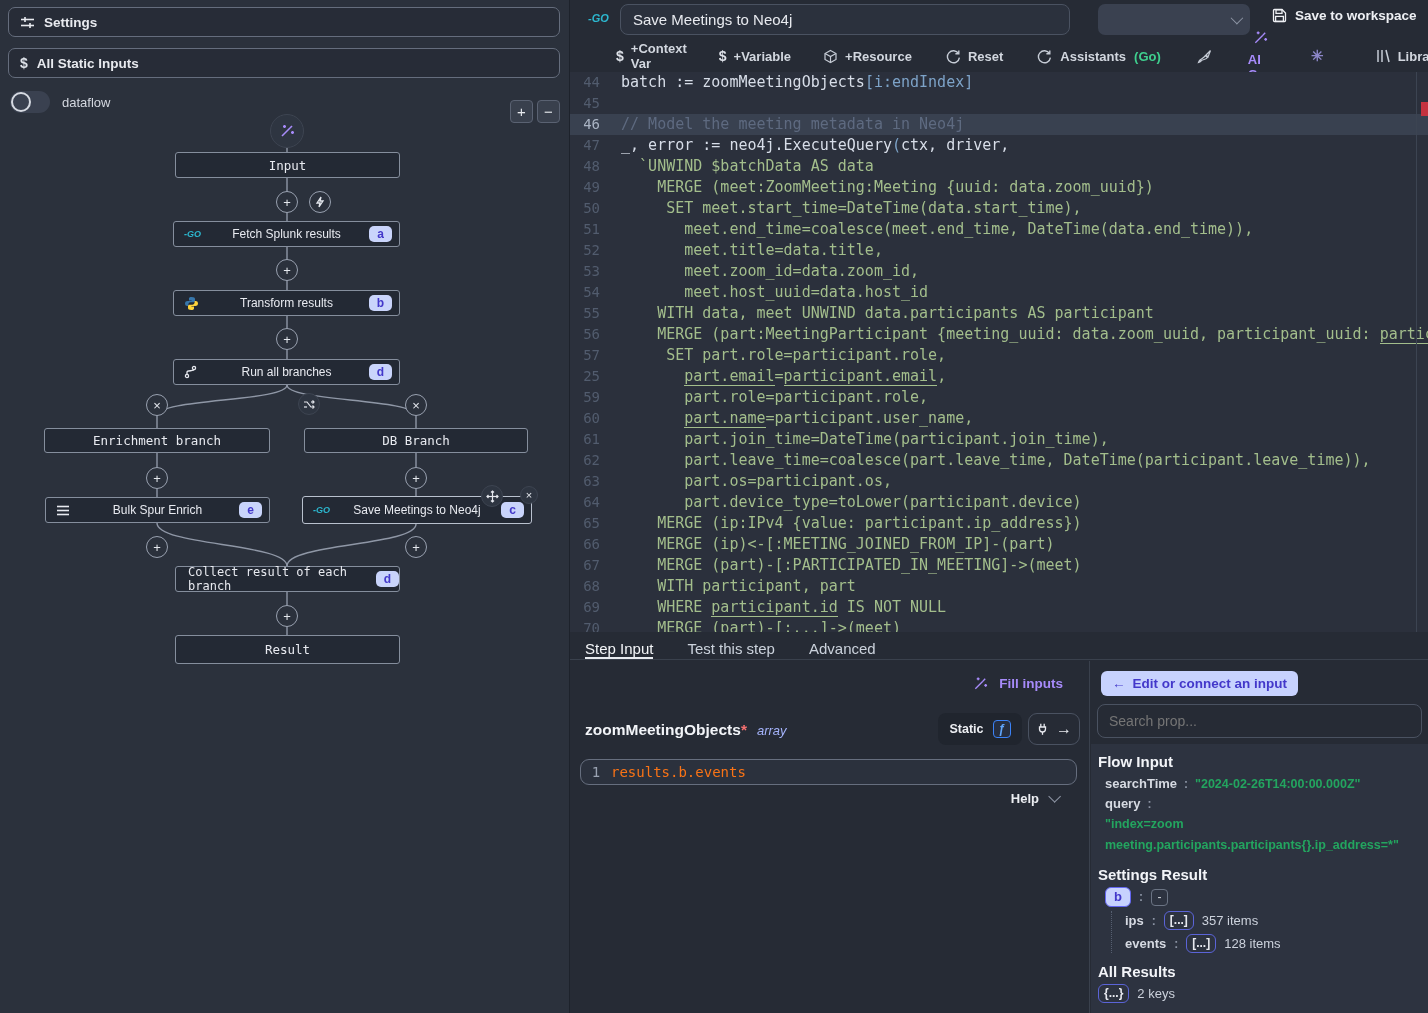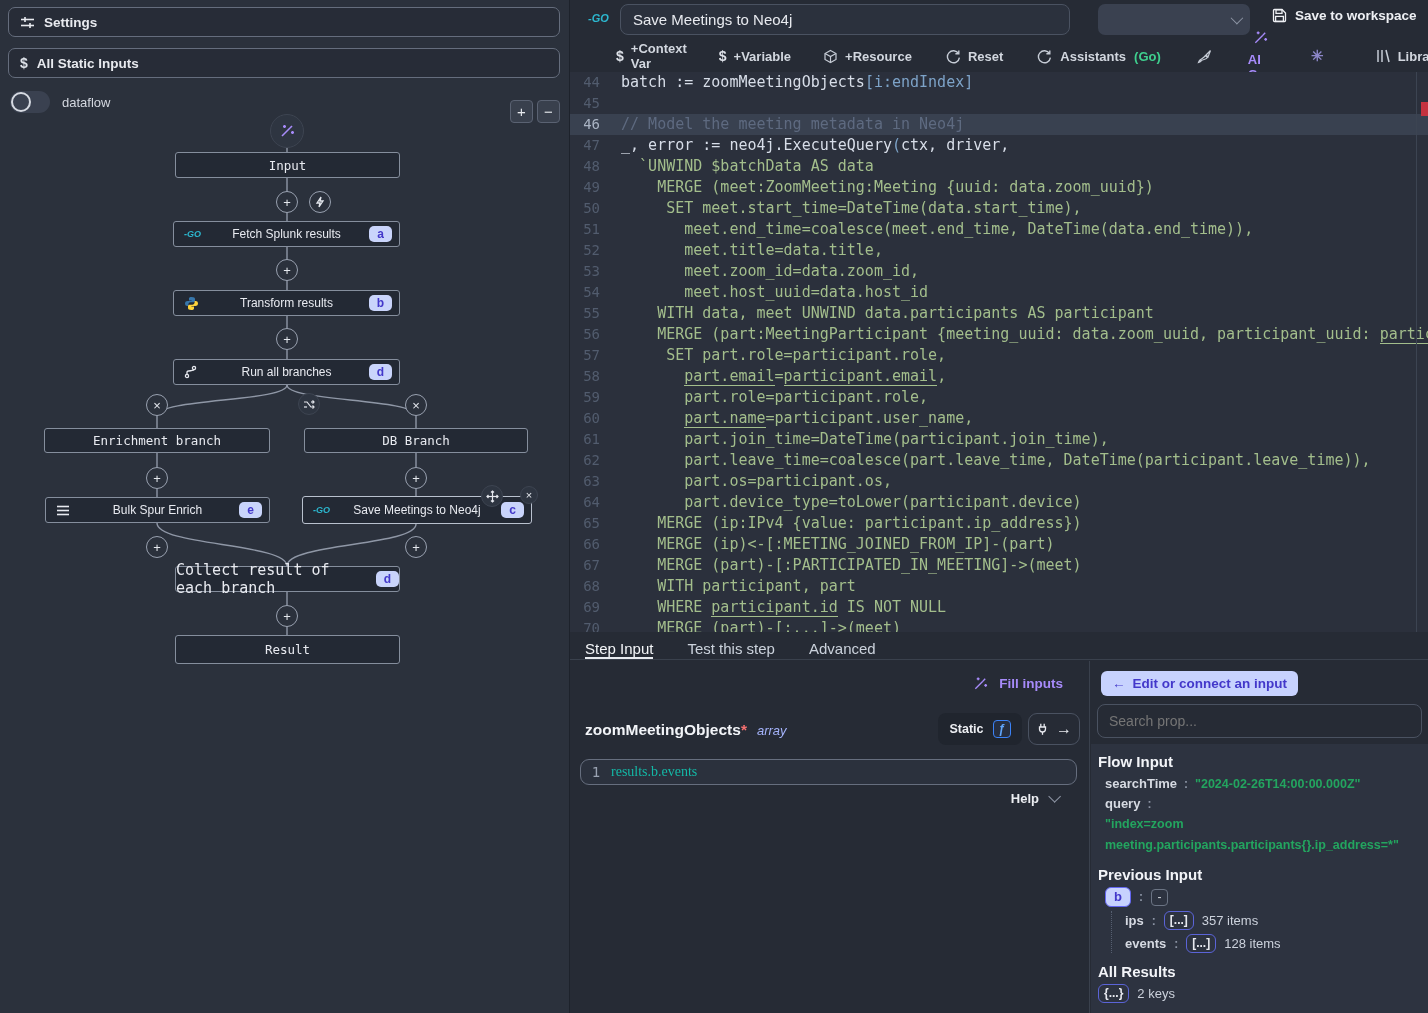--- a/index.html
+++ b/index.html
@@ -106,21 +106,21 @@
   .fx-box { width:18px; height:18px; border:1.5px solid #3b82f6; border-radius:4px; color:#60a5fa;
             font-size:12px; font-weight:bold; font-style:italic; display:flex; align-items:center;
             justify-content:center; background:#262e3f; }
   .plug-btn { position:absolute; left:458px; top:52px; width:52px; height:32px; border:1px solid #4a5261;
               border-radius:9px; display:flex; align-items:center; justify-content:center; gap:7px;
               color:#e8eaef; }
   .expr-box { position:absolute; left:10px; top:98px; width:497px; height:26px; background:#2b313d;
               border:1px solid #666e7e; border-radius:9px; display:flex; align-items:center;
               font-family:"DejaVu Sans Mono", monospace; font-size:14px; overflow:hidden; }
   .expr-box .gut { width:30px; text-align:center; color:#9aa3b2; }
-  .expr-box .val { color:#14b8a6;font-family:Liberation Serif, serif; }
+  .expr-box .val { color:#f97316; }
   .help-row { position:absolute; right:32px; top:130px; display:flex; align-items:center; gap:9px;
               color:#eceef2; font-weight:bold; font-size:13px; }
 
   
   .inspector { position:absolute; left:519px; top:0; width:339px; height:352px;
                border-left:1px solid #3a414d; }
   .back-btn { position:absolute; left:11px; top:10px; height:25px; background:#c7d2fe;
               border-radius:6px; color:#4338ca; font-weight:bold; font-size:13.5px;
               display:flex; align-items:center; padding:0 11px; gap:7px; }
   .search-box { position:absolute; left:7px; top:43px; width:325px; height:31px;
@@ -325,21 +325,21 @@
       </div>
 
     <div class="conn" style="left:146px; top:536px;">
         <span>+</span>
       </div>
     <div class="conn" style="left:405px; top:536px;">
         <span>+</span>
       </div>
 
     <div class="gnode" style="left:175px; top:566px; width:225px; height:26px; justify-content:center; gap:10px;">
-      <span class="mono-label" style="font-size:15px;">Collect result of each branch</span>
+      <span class="mono-label" style="font-size:12px;margin-left:12px;">Collect result of each branch</span>
       <span class="nbadge" style="position:static;">d</span>
     </div>
 
     <div class="conn" style="left:276px; top:605px;">
         <span>+</span>
       </div>
 
     <div class="gnode" style="left:175px; top:635px; width:225px; height:29px;">
       <span class="nlabel mono-label">Result</span>
     </div>
@@ -450,21 +450,21 @@
         <div class="code-line"><span class="num">48</span><span class="tok-g">   `UNWIND $batchData AS data</span></div>
         <div class="code-line"><span class="num">49</span><span class="tok-g">     MERGE (meet:ZoomMeeting:Meeting {uuid: data.zoom_uuid})</span></div>
         <div class="code-line"><span class="num">50</span><span class="tok-g">      SET meet.start_time=DateTime(data.start_time),</span></div>
         <div class="code-line"><span class="num">51</span><span class="tok-g">        meet.end_time=coalesce(meet.end_time, DateTime(data.end_time)),</span></div>
         <div class="code-line"><span class="num">52</span><span class="tok-g">        meet.title=data.title,</span></div>
         <div class="code-line"><span class="num">53</span><span class="tok-g">        meet.zoom_id=data.zoom_id,</span></div>
         <div class="code-line"><span class="num">54</span><span class="tok-g">        meet.host_uuid=data.host_id</span></div>
         <div class="code-line"><span class="num">55</span><span class="tok-g">     WITH data, meet UNWIND data.participants AS participant</span></div>
         <div class="code-line"><span class="num">56</span><span class="tok-g">     MERGE (part:MeetingParticipant {meeting_uuid: data.zoom_uuid, participant_uuid: </span><span class="tok-gu">participant</span></div>
         <div class="code-line"><span class="num">57</span><span class="tok-g">      SET part.role=participant.role,</span></div>
-        <div class="code-line"><span class="num">58</span><span class="tok-g">        </span><span class="tok-gu">part.email</span><span class="tok-g">=</span><span class="tok-gu">participant.email</span><span class="tok-g">,</span></div>
+        <div class="code-line"><span class="num">25</span><span class="tok-g">        </span><span class="tok-gu">part.email</span><span class="tok-g">=</span><span class="tok-gu">participant.email</span><span class="tok-g">,</span></div>
         <div class="code-line"><span class="num">59</span><span class="tok-g">        part.role=participant.role,</span></div>
         <div class="code-line"><span class="num">60</span><span class="tok-g">        </span><span class="tok-gu">part.name</span><span class="tok-g">=participant.user_name,</span></div>
         <div class="code-line"><span class="num">61</span><span class="tok-g">        part.join_time=DateTime(participant.join_time),</span></div>
         <div class="code-line"><span class="num">62</span><span class="tok-g">        part.leave_time=coalesce(part.leave_time, DateTime(participant.leave_time)),</span></div>
         <div class="code-line"><span class="num">63</span><span class="tok-g">        part.os=participant.os,</span></div>
         <div class="code-line"><span class="num">64</span><span class="tok-g">        part.device_type=toLower(participant.device)</span></div>
         <div class="code-line"><span class="num">65</span><span class="tok-g">     MERGE (ip:IPv4 {value: participant.ip_address})</span></div>
         <div class="code-line"><span class="num">66</span><span class="tok-g">     MERGE (ip)&lt;-[:MEETING_JOINED_FROM_IP]-(part)</span></div>
         <div class="code-line"><span class="num">67</span><span class="tok-g">     MERGE (part)-[:PARTICIPATED_IN_MEETING]-&gt;(meet)</span></div>
         <div class="code-line"><span class="num">68</span><span class="tok-g">     WITH participant, part</span></div>
@@ -543,21 +543,21 @@
           <span class="colon">:</span>
           <span class="v-green">"2024-02-26T14:00:00.000Z"</span>
         </div>
         <div class="kv">
           <span class="k">query</span>
           <span class="colon">:</span>
         </div>
         <div class="q-line">"index=zoom</div>
         <div class="q-line">meeting.participants.participants{}.ip_address=*"</div>
 
-        <div class="sec-title" style="margin-top:10px;">Previous Input</div>
+        <div class="sec-title" style="margin-top:10px;">Settings Result</div>
         <div class="sub-row" style="margin-left:7px;">
           <span class="b-badge">b</span>
           <span class="colon">:</span>
           <span class="minus-btn">-</span>
         </div>
         <div class="sub-wrap">
           <div class="sub-row">
             <span class="k">ips</span>
             <span class="colon">:</span>
             <span class="arr-badge">[...]</span>

